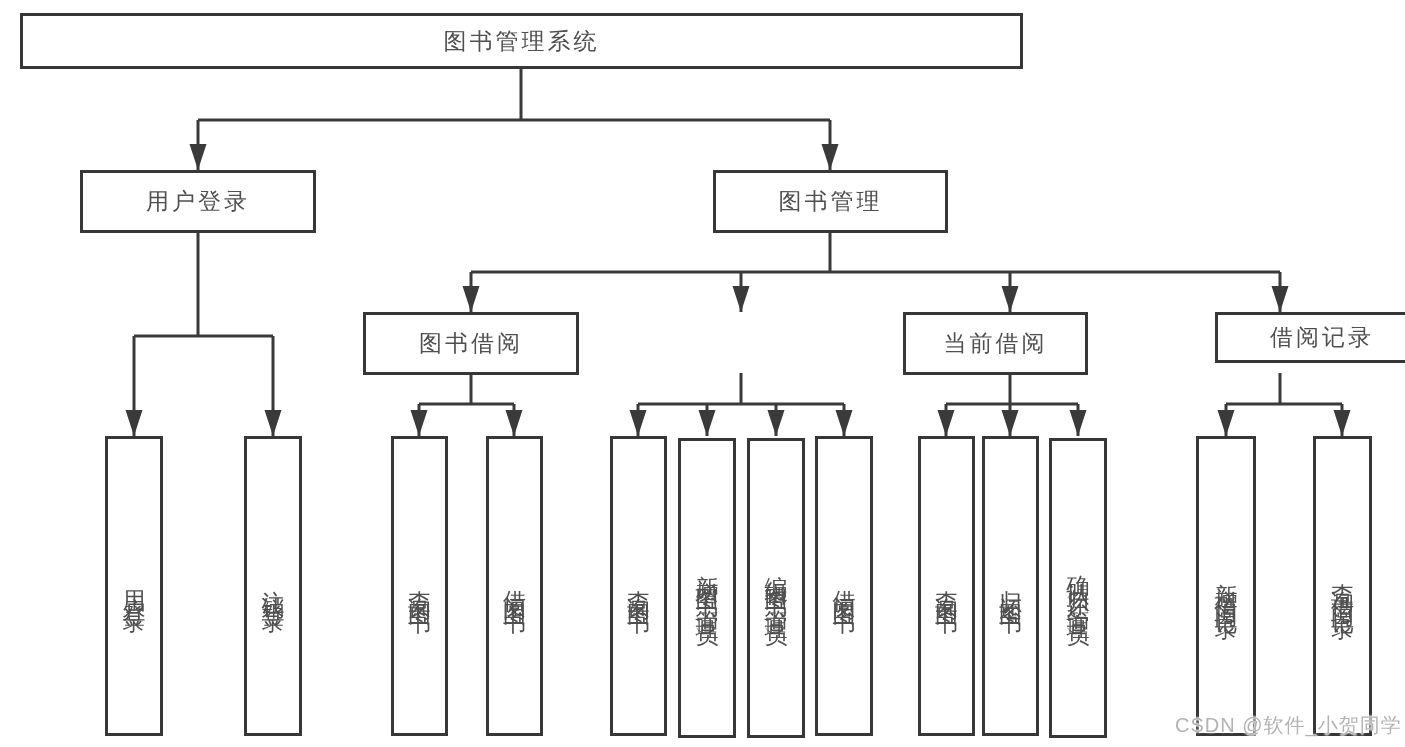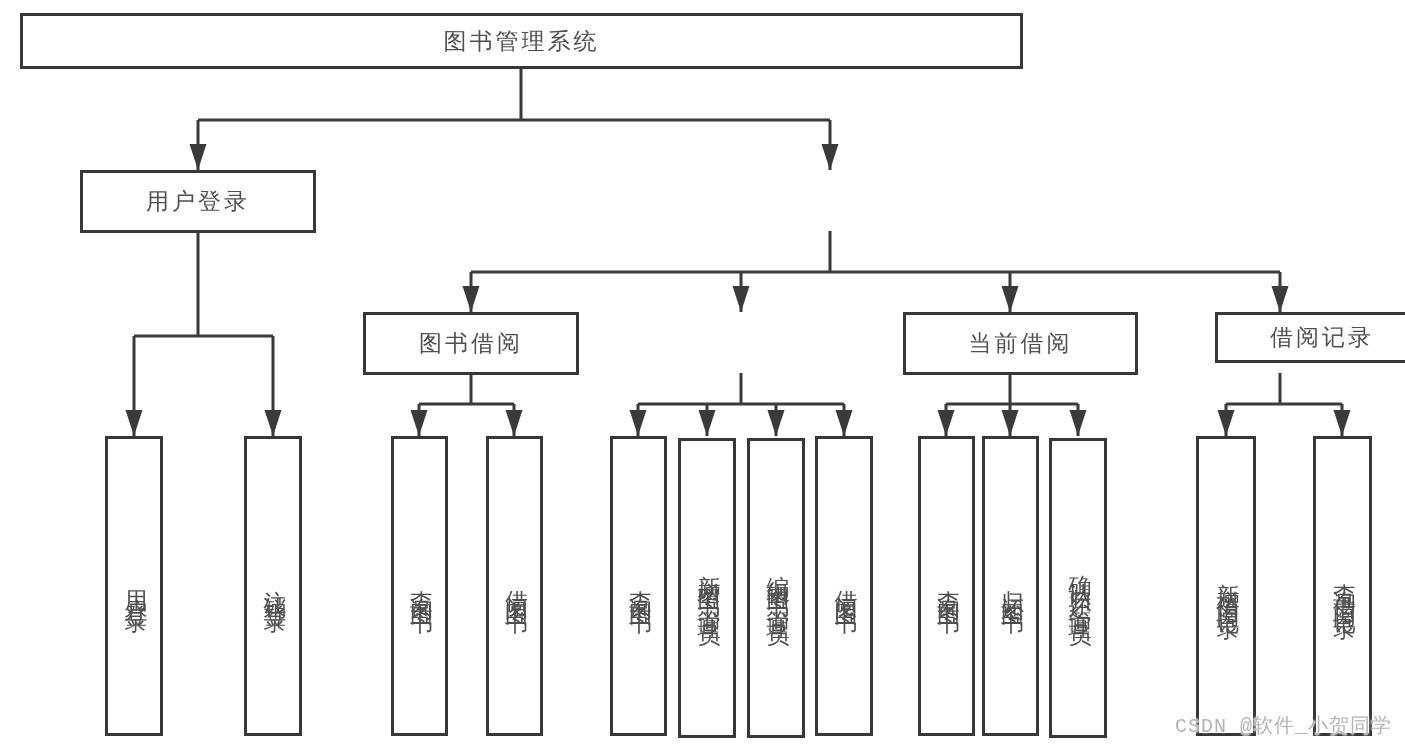--- a/index.html
+++ b/index.html
@@ -1,19 +1,19 @@
 <!DOCTYPE html>
 <html style="--line: #3a3a3a; --box-border: #373737; --box-fill: #ffffff; --text: #4f4f4f; --watermark: #b3b3b3; --background: #ffffff;"><head>
 <meta charset="utf-8">
 <style>
   html,body{margin:0;padding:0;background:#ffffff;}
   .canvas{
     position:relative;width:1405px;height:747px;overflow:hidden;
     background:var(--background,#fff);
-    font-family:Liberation Mono, monospace;
+    font-family:Liberation Sans, sans-serif;
   }
   .connectors{position:absolute;left:0;top:0;}
   .cline{fill:none;stroke:var(--line,#3a3a3a);stroke-width:3;}
   .carrow{fill:var(--line,#3a3a3a);stroke:none;}
   .box{
     position:absolute;box-sizing:border-box;
     background:var(--box-fill,#fff);
     border:3px solid var(--box-border,#373737);
     display:flex;align-items:center;justify-content:center;
     color:var(--text,#4f4f4f);
@@ -65,25 +65,28 @@
     <polygon class="carrow" points="1333.5,410 1350.5,410 1342,436"></polygon>
   </svg>
 
   <div class="box h" style="left:20px;top:13px;width:1003px;height:56px">
     <span class="lbl">图书管理系统</span>
   </div>
 
   <div class="box h" style="left:80px;top:170px;width:236px;height:63px">
     <span class="lbl">用户登录</span>
   </div>
+  <div class="box h" style="left:713px;top:170px;width:235px;height:63px">
+    <span class="lbl">图书管理</span>
+  </div>
 
   <div class="box h" style="left:363px;top:312px;width:216px;height:63px">
     <span class="lbl">图书借阅</span>
   </div>
-  <div class="box h" style="left:903px;top:312px;width:235px;height:63px">
+  <div class="box h" style="left:903px;top:312px;width:185px;height:63px">
     <span class="lbl">当前借阅</span>
   </div>
   <div class="box h" style="left:1215px;top:312px;width:214px;height:51px">
     <span class="lbl">借阅记录</span>
   </div>
 
   <div class="box v" style="left:105px;top:436px;width:58px;height:300px">
     <span class="lbl">用户登录</span>
   </div>
   <div class="box v" style="left:244px;top:436px;width:58px;height:300px">

